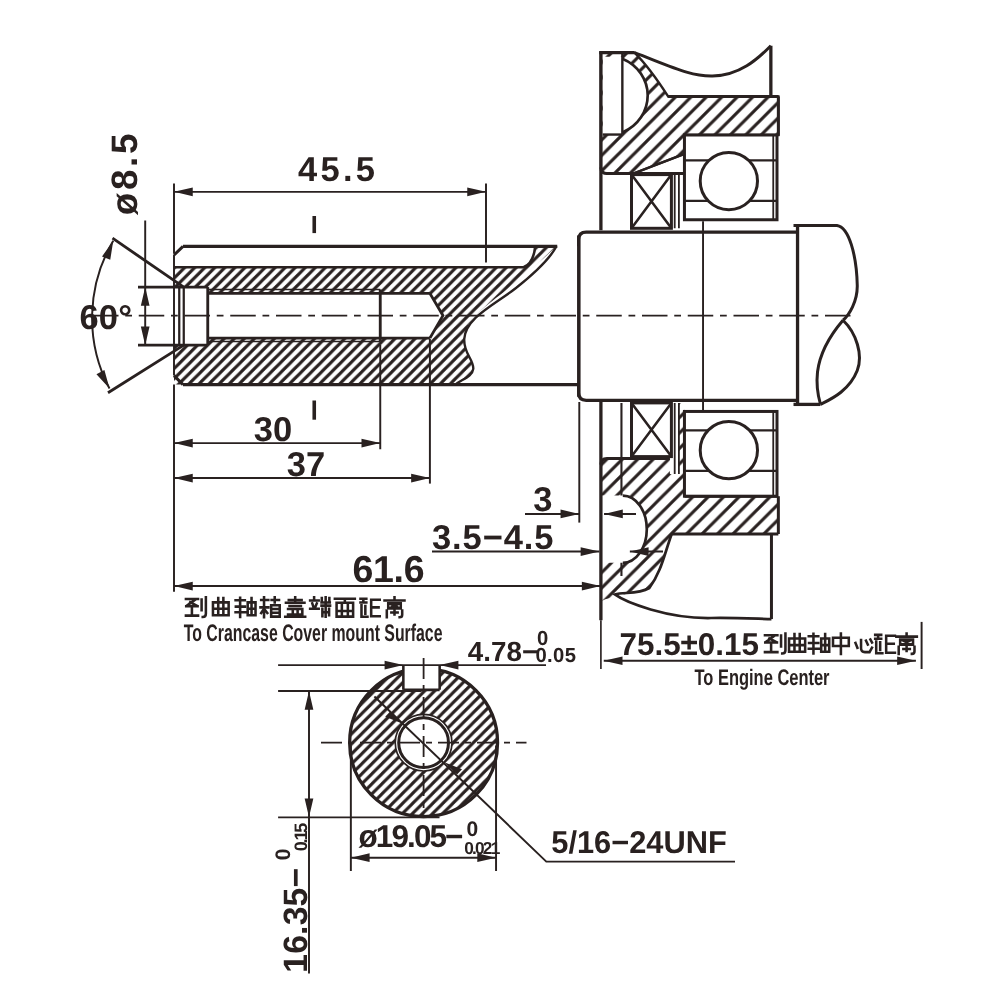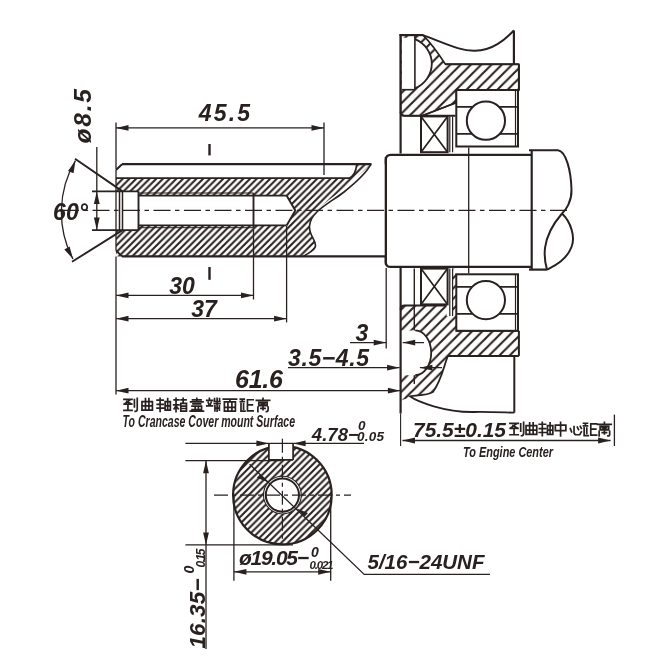--- a/index.html
+++ b/index.html
@@ -1,16 +1,16 @@
 <!DOCTYPE html>
 <html><head>
 <meta charset="utf-8">
 <style>
 html,body{margin:0;padding:0;background:#fff;}
-#page{position:relative;width:670px;height:670px;background:#f97316;overflow:hidden;font-style:italic;}
+#page{position:relative;width:670px;height:670px;background:#f97316;overflow:hidden;}
 svg{display:block}
 text{font-family:"Liberation Sans",sans-serif;font-weight:bold;fill:#292120;}
 </style>
 </head>
 <body>
 <div id="page">
 <svg width="670" height="670" viewBox="0 0 670 670">
 <defs>
 <pattern id="hf" patternUnits="userSpaceOnUse" width="6.7" height="6.7">
   <path d="M-1.7,1.7 L1.7,-1.7 M-1.7,8.4 L8.4,-1.7 M5,8.4 L8.4,5" stroke="#292120" stroke-width="2.05" fill="none"></path>

